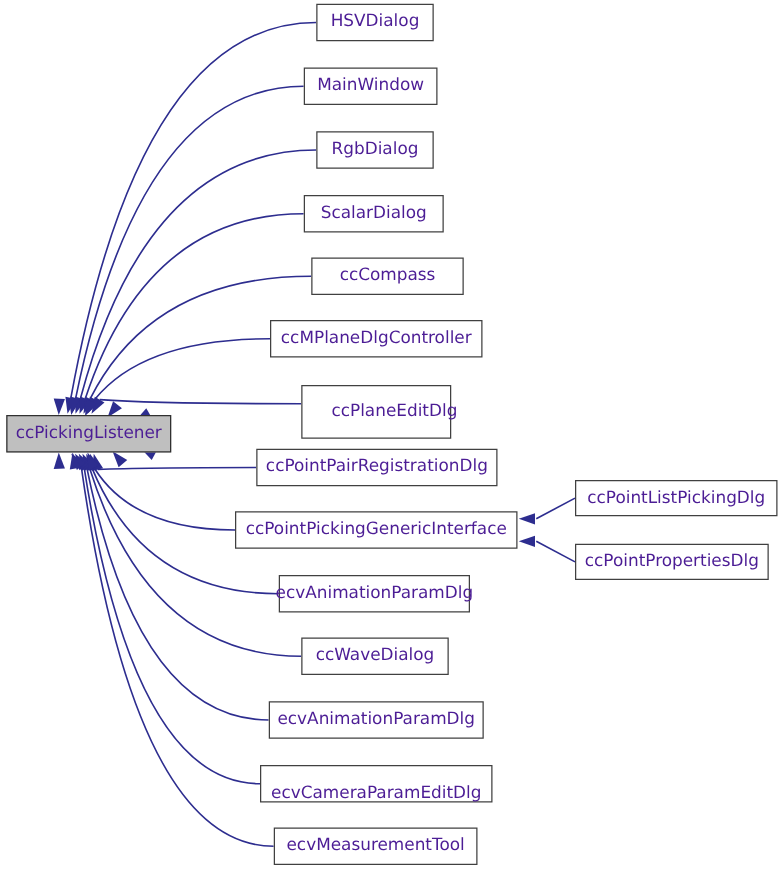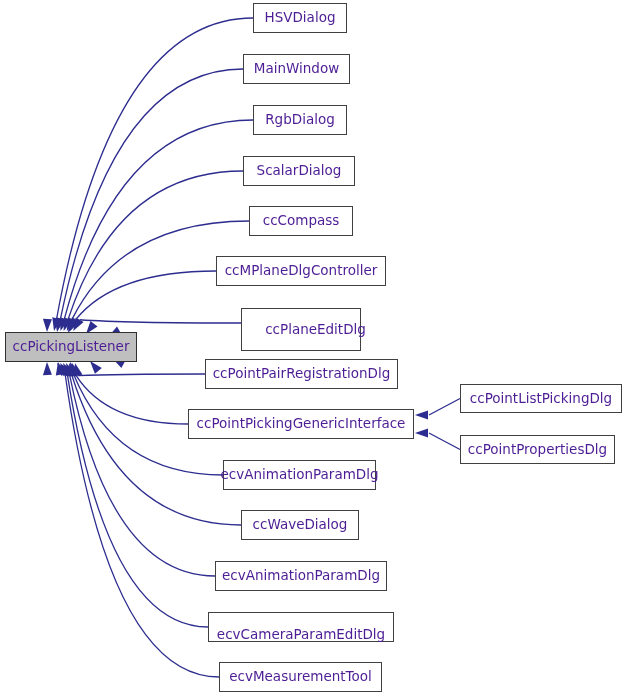--- a/index.html
+++ b/index.html
@@ -107,21 +107,21 @@
       </div>
       <div class="node" style="left: 243px; top: 54px; width: 107px; height: 30px;">
         <span class="node-label">MainWindow</span>
       </div>
       <div class="node" style="left: 253px; top: 105px; width: 94px; height: 30px;">
         <span class="node-label">RgbDialog</span>
       </div>
       <div class="node" style="left: 243px; top: 156px; width: 112px; height: 30px;">
         <span class="node-label">ScalarDialog</span>
       </div>
-      <div class="node" style="left: 249px; top: 206px; width: 104px; height: 30px;">
+      <div class="node" style="left: 249px; top: 206px; width: 122px; height: 30px;">
         <span class="node-label">ccCompass</span>
       </div>
       <div class="node" style="left: 216px; top: 256px; width: 170px; height: 30px;">
         <span class="node-label">ccMPlaneDlgController</span>
       </div>
       <div class="node" style="left: 241px; top: 308px; width: 120px; height: 43px; padding-left: 29px;">
         <span class="node-label">ccPlaneEditDlg</span>
       </div>
       <div class="node" style="left: 205px; top: 359px; width: 193px; height: 30px;">
         <span class="node-label">ccPointPairRegistrationDlg</span>

